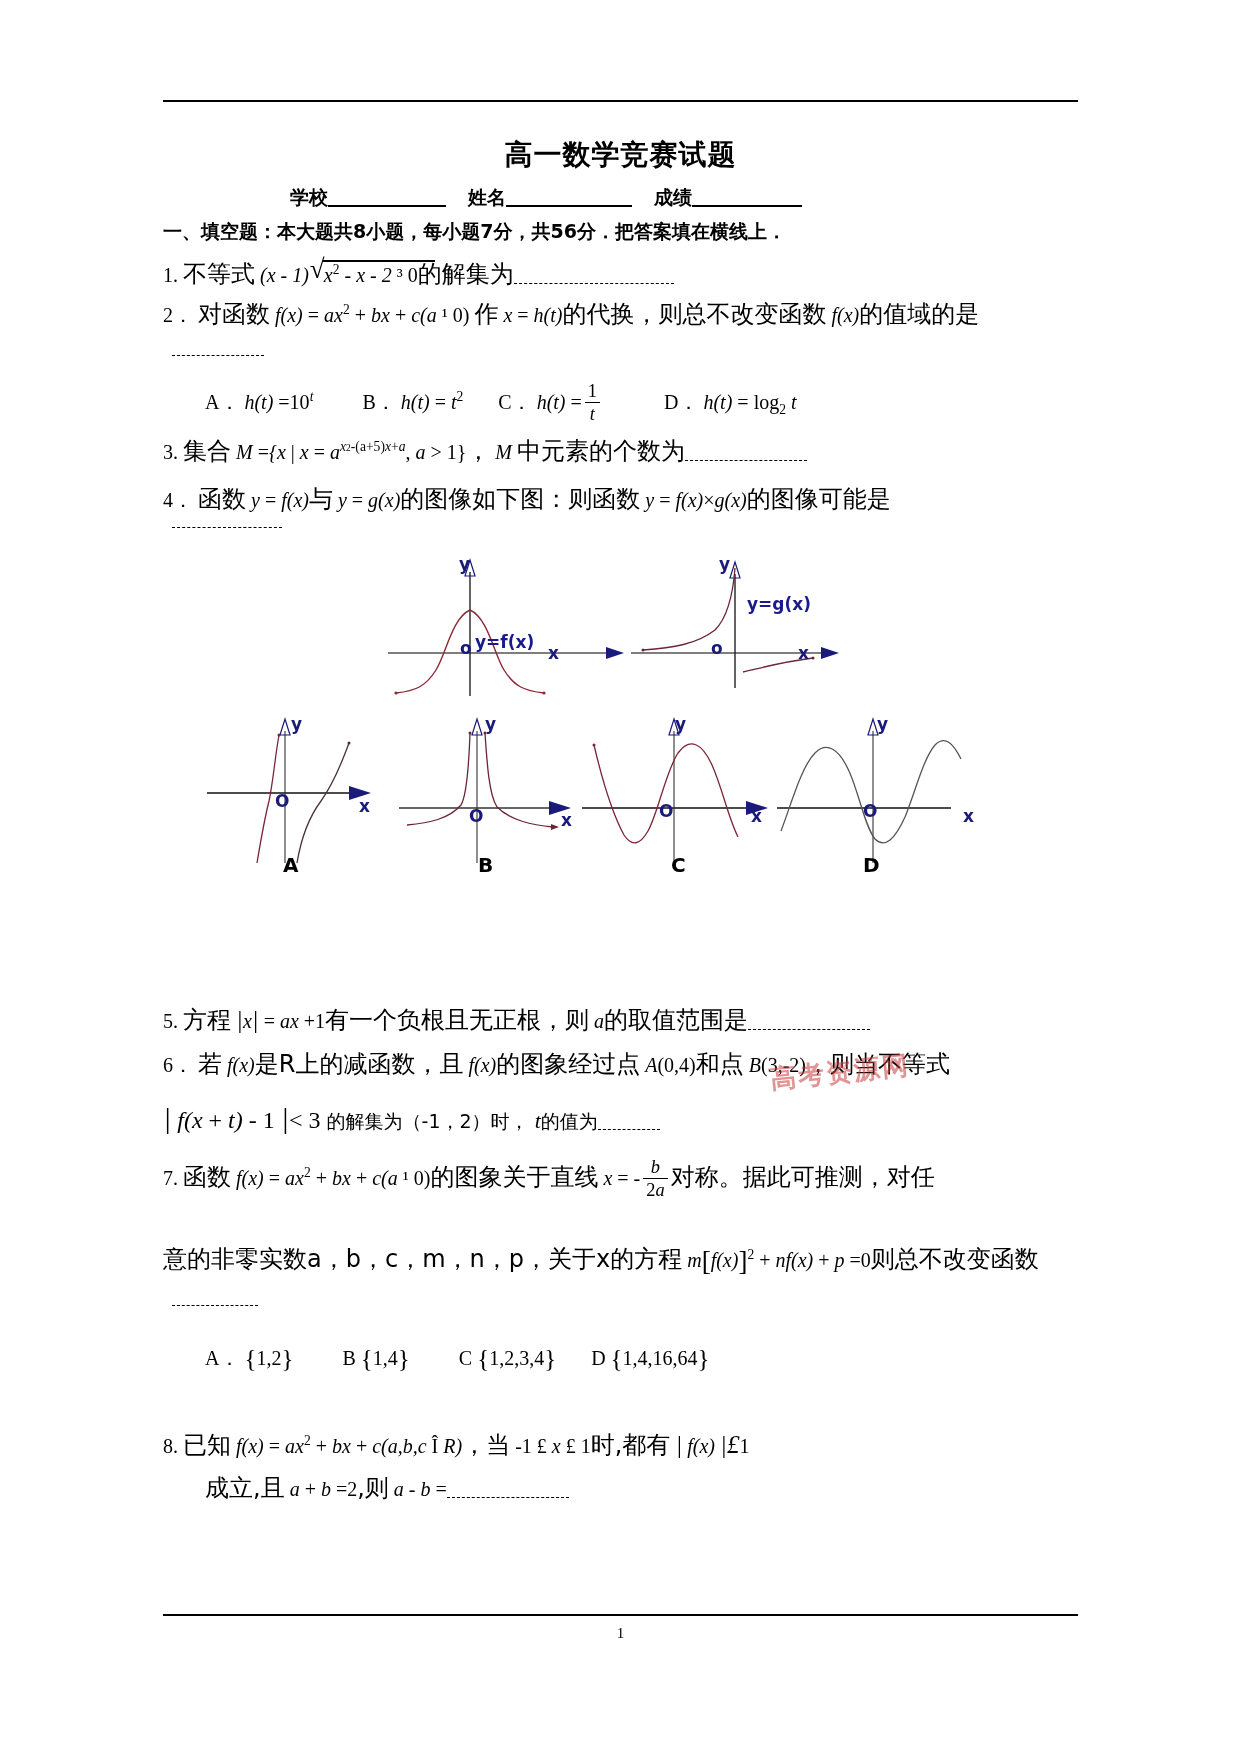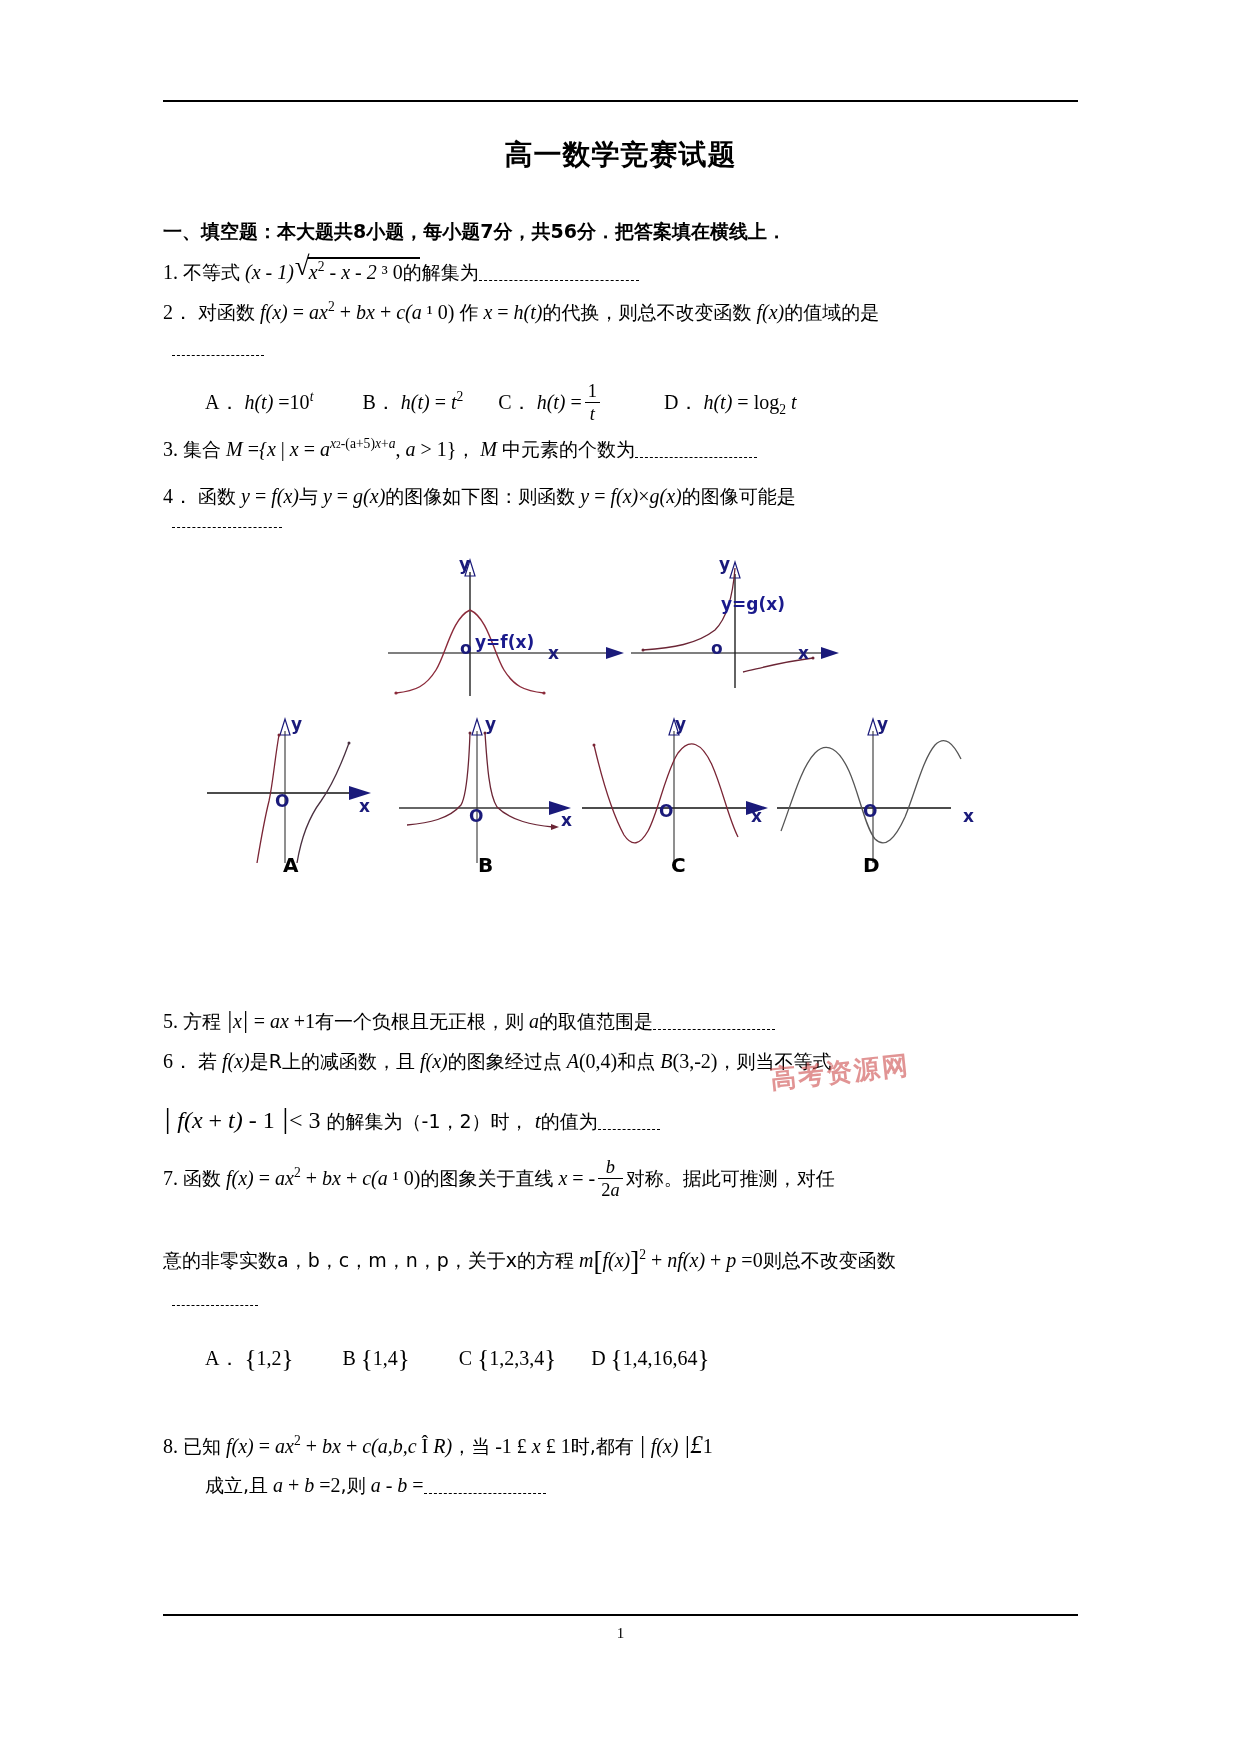--- a/index.html
+++ b/index.html
@@ -56,21 +56,21 @@
   .sec1 { top:219px; }
   .sec2 { top:1540px; }
 
   .q {
     position:absolute; left:163px;
     font-size:20px;
     line-height:1.35;
     white-space:nowrap;
   }
 
-  .cn { font-family:"DejaVu Sans", sans-serif; font-size:19px; }
+  .cn { font-family:"DejaVu Sans", sans-serif; font-size:24px; }
   .mi { font-family:"Liberation Serif", serif; font-style:italic; }
   .mn { font-family:"Liberation Serif", serif; font-style:normal; }
   sup { font-size:0.68em; vertical-align:super; font-style:italic;}
   sub { font-size:0.68em; vertical-align:sub; font-style:normal;}
   .supn { font-style:normal; }
 
   .ul {
     display:inline-block;
     border-bottom:1.5px dashed #000;
     height:14px; vertical-align:-2px;
@@ -143,20 +143,23 @@
 </style>
 </head>
 <body>
 
 <div class="page">
 
   <div class="rule rule-top"></div>
 
   <div class="doc-title">高一数学竞赛试题</div>
 
+  <div class="idline">
+    <span>学校</span><span class="blank b1"></span><span class="gap"></span><span>姓名</span><span class="blank b2"></span><span class="gap"></span><span>成绩</span><span class="blank b3"></span>
+  </div>
 
   <div class="sec-head sec1">一、填空题：本大题共8小题，每小题7分，共56分．把答案填在横线上．</div>
 
   <div class="q" style="top:258px;">
     <span>1.</span>
     <span class="cn">不等式</span>
     <span class="mi">(x - 1)</span><span class="rad"><span class="sign">√</span><span class="bar" style="width:112px;"></span><span class="mi">x<sup class="supn">2</sup> - x - 2</span></span>
     <span class="mn">³</span>
     <span class="mn">0</span><span class="cn">的解集为</span><span class="ul ul-long"></span>
   </div>
@@ -218,21 +221,21 @@
     <svg width="230" height="150" viewBox="0 0 230 150" style="position:absolute; left:460px; top:10px;">
       <line x1="8" y1="95" x2="198" y2="95" stroke="#555" stroke-width="1.6"></line>
       <polygon points="198,89 216,95 198,101" fill="#1a1a7a"></polygon>
       <line x1="112" y1="130" x2="112" y2="16" stroke="#222" stroke-width="1.4"></line>
       <polygon points="107,20 112,4 117,20" fill="none" stroke="#1a1a7a" stroke-width="1.2"></polygon>
       <path d="M20,92 C50,90 74,86 92,72 C104,60 110,36 112,10" fill="none" stroke="#6b2535" stroke-width="1.3"></path>
       <path d="M120,114 C138,110 158,104 190,100" fill="none" stroke="#6b2535" stroke-width="1.3"></path>
       <circle cx="20" cy="92" r="1.5" fill="#6b2535"></circle>
       <circle cx="190" cy="100" r="1.5" fill="#6b2535"></circle>
     </svg>
-    <div class="curvelabel" style="left:558px; top:46px;">y=g(x)</div>
+    <div class="curvelabel" style="left:584px; top:46px;">y=g(x)</div>
     <div class="axlabel" style="left:556px; top:6px;">y</div>
     <div class="axlabel" style="left:635px; top:95px;">x</div>
     <div class="axlabel" style="left:548px; top:90px;">o</div>
 
     <svg width="190" height="160" viewBox="0 0 190 160" style="position:absolute; left:38px; top:165px;">
       <line x1="6" y1="80" x2="148" y2="80" stroke="#111" stroke-width="1.6"></line>
       <polygon points="148,73 170,80 148,87" fill="#1a1a7a"></polygon>
       <line x1="84" y1="150" x2="84" y2="18" stroke="#333" stroke-width="1.1"></line>
       <polygon points="79,22 84,6 89,22" fill="none" stroke="#1a1a7a" stroke-width="1.2"></polygon>
       <path d="M56,150 C60,126 64,104 68,88 C72,70 74,44 78,22" fill="none" stroke="#7a2535" stroke-width="1.3"></path>

